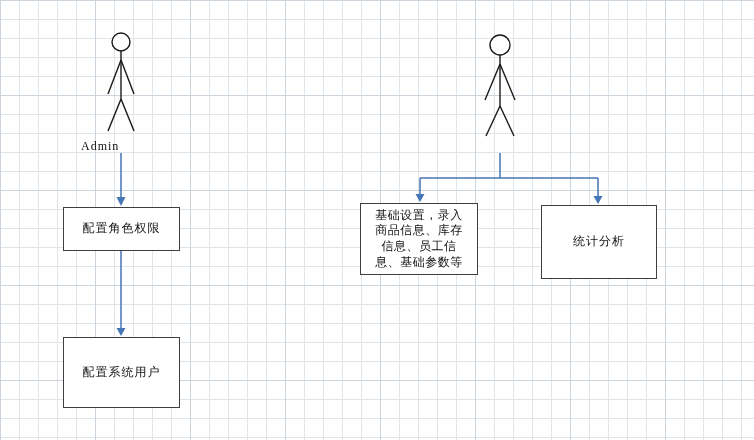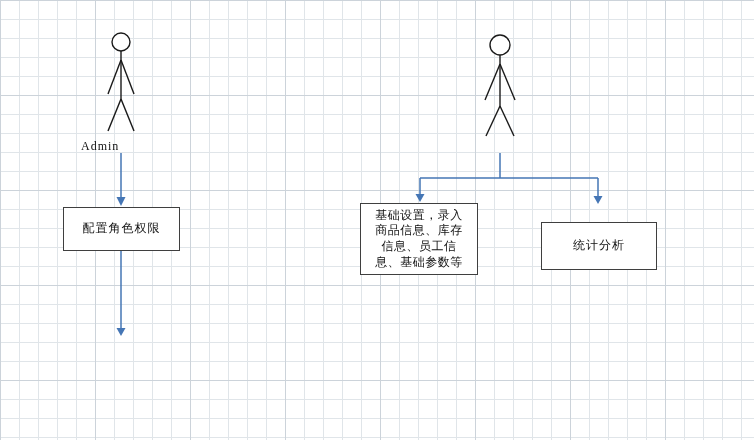--- a/index.html
+++ b/index.html
@@ -43,21 +43,21 @@
   .actor-label {
     position: absolute;
     z-index: 2;
     text-align: left;
     font-size: 12px;
     letter-spacing: 1px;
   }
   #box-role  { left: 63px;  top: 207px; width: 117px; height: 44px; }
   #box-users { left: 63px;  top: 337px; width: 117px; height: 71px; }
   #box-basic { left: 360px; top: 203px; width: 118px; height: 72px; padding: 2px 10px; letter-spacing: 0.5px; font-family: Liberation Serif, serif; }
-  #box-stats { left: 541px; top: 222px; width: 116px; height: 48px; text-align: right; }
+  #box-stats { left: 541px; top: 205px; width: 116px; height: 74px; text-align: right; }
   #label-admin   { left: 81px;  top: 139px; width: 80px; }
   #label-manager { left: 460px; top: 140px; width: 80px; }
   .figure { stroke: var(--actor-stroke, #1a1a1a); stroke-width: 1.4; fill: none; }
   .figure circle { fill: #ffffff; }
   .conn  { stroke: var(--connector, #4576b5); stroke-width: 1.5; fill: none; }
   .arrowhead { fill: var(--connector, #4576b5); stroke: none; }
 </style>
 </head>
 <body>
 
@@ -103,20 +103,23 @@
     </g>
   </svg>
 
   <div class="actor-label" id="label-admin">Admin</div>
 
 
   <div class="shape" id="box-role">
     <span>配置角色权限</span>
   </div>
 
+  <div class="shape" id="box-users">
+    <span>配置系统用户</span>
+  </div>
 
   <div class="shape" id="box-basic">
     <span>基础设置，录入商品信息、库存信息、员工信息、基础参数等</span>
   </div>
 
   <div class="shape" id="box-stats">
     <span>统计分析</span>
   </div>
 
 </div>

